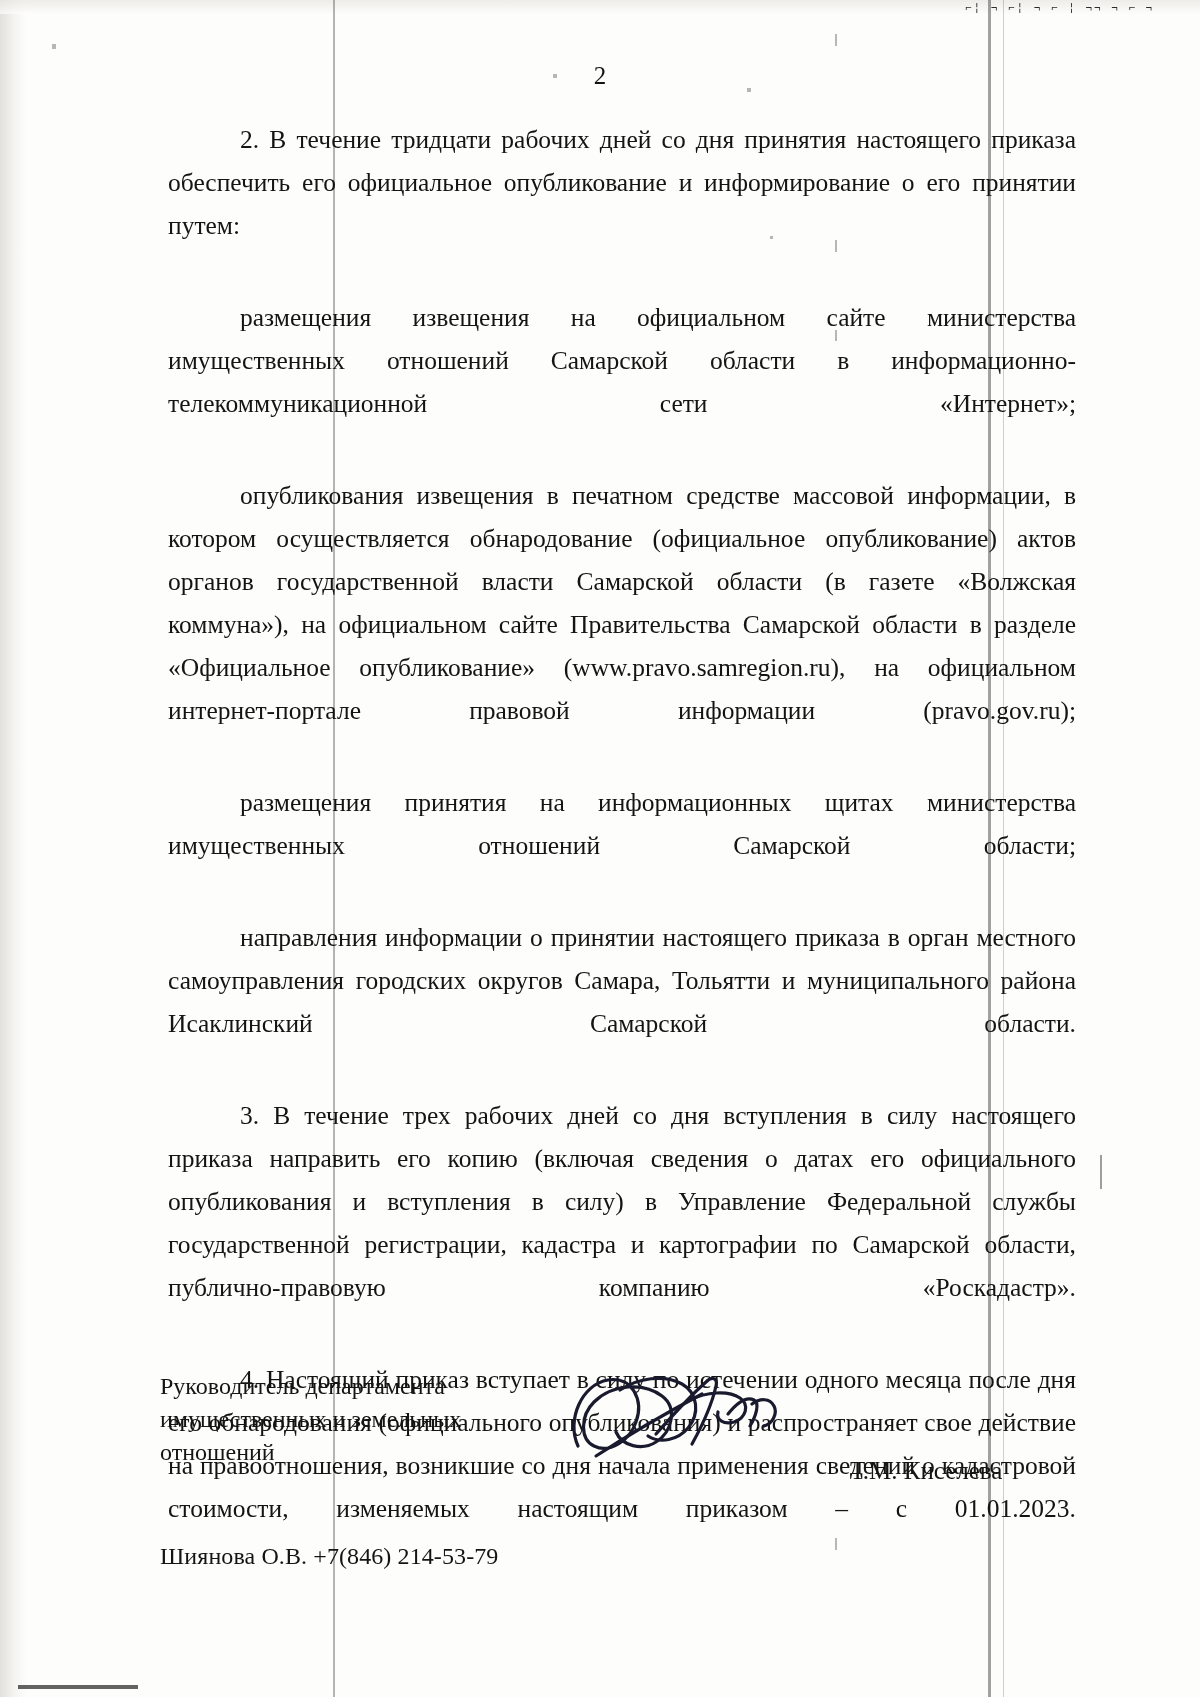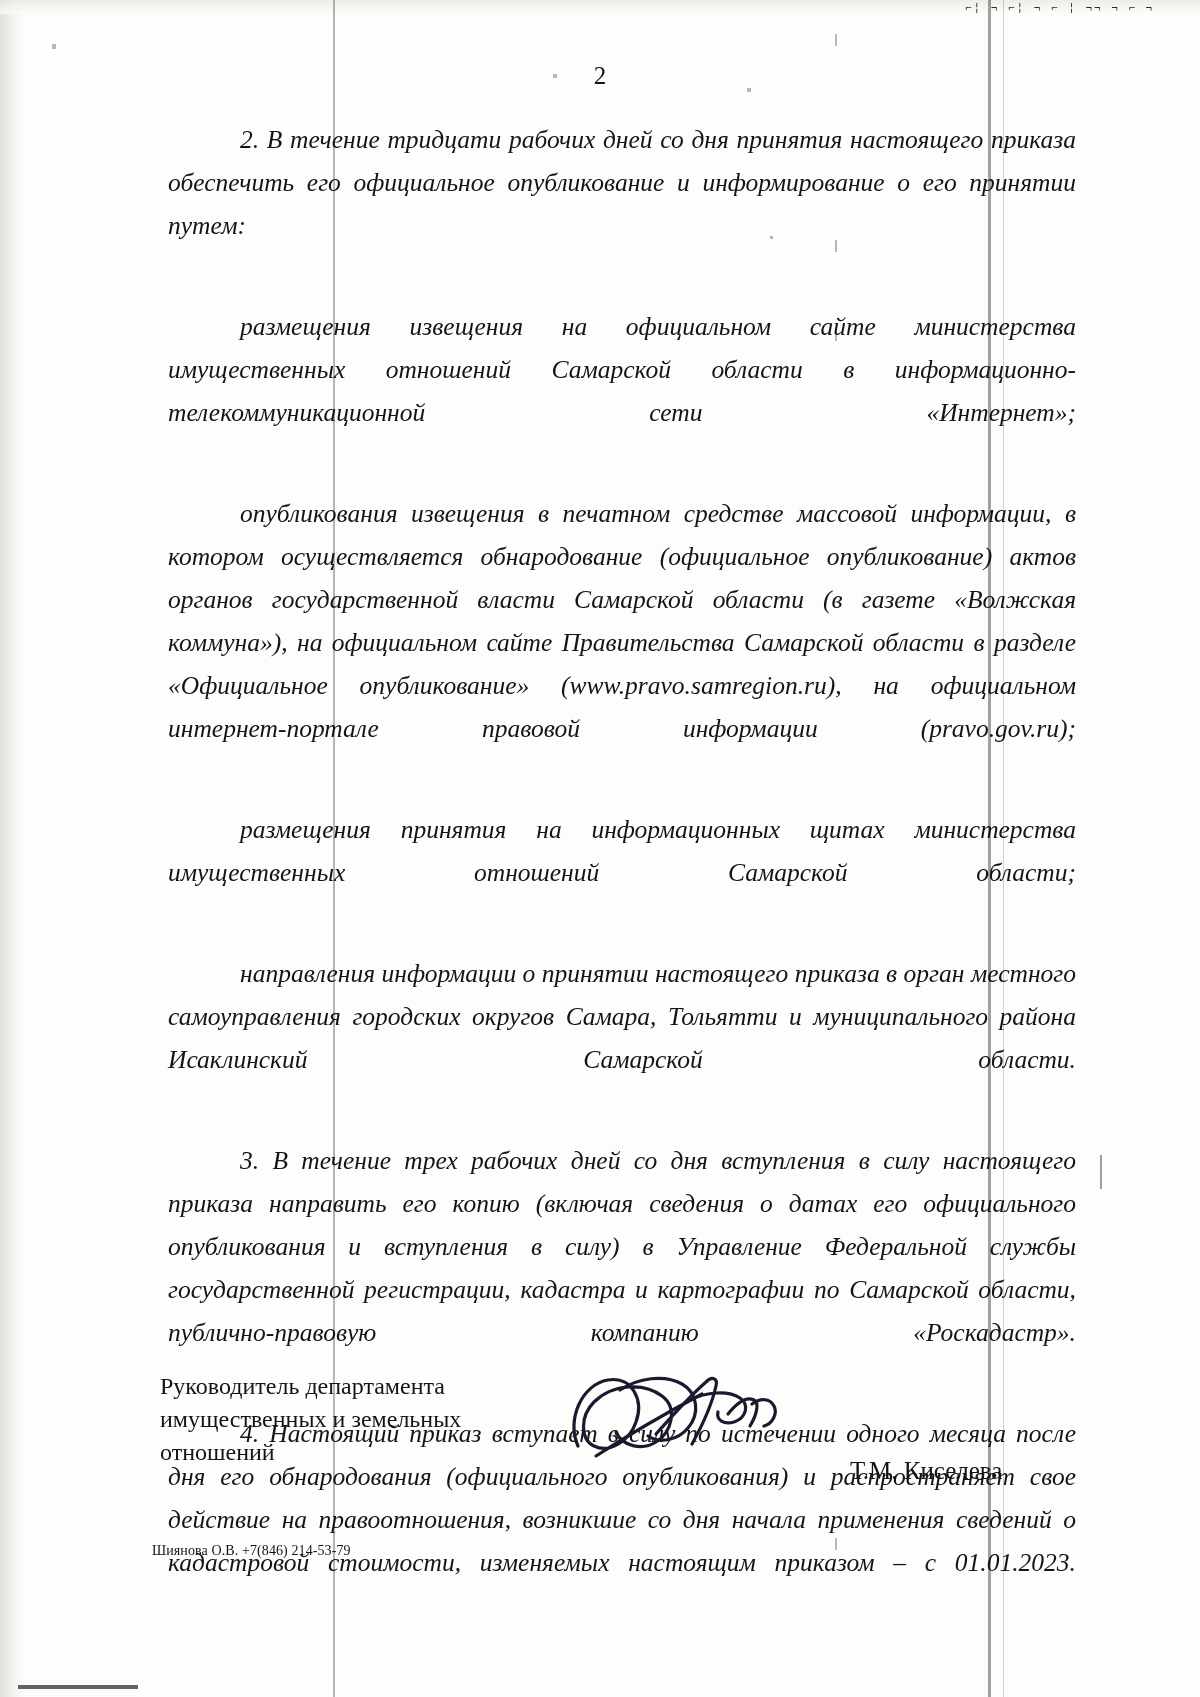--- a/index.html
+++ b/index.html
@@ -98,23 +98,22 @@
     width: 908px;
   }
   p.para {
     margin: 0 0 0 0;
     font-size: 25.5px;
     line-height: 43px;
     text-align: justify;
     text-justify: inter-word;
     text-indent: 72px;
     hyphens: none;
-    font-style: italic;
-  }
-  p.para + p.para { margin-top: 15px; }
+  }
+  p.para + p.para { margin-top: 6px; }
   p.para:last-child { text-align: justify; }
 
   
   p.para::after {
     content: "";
     display: inline-block;
     width: 100%;
   }
 
   .signature-block {
@@ -142,23 +141,23 @@
   }
   .signature-mark {
     position: absolute;
     left: 400px;
     top: -10px;
     width: 250px;
     height: 120px;
   }
   .executor {
     position: absolute;
-    left: 152px;
+    left: 160px;
     top: 1543px;
-    font-size: 14px;
+    font-size: 24px;
     letter-spacing: .1px;
   }
 </style>
 </head>
 <body>
 
 <div class="scan-page">
 
   <div class="edge-shadow-left"></div>
   <div class="edge-shadow-top"></div>

